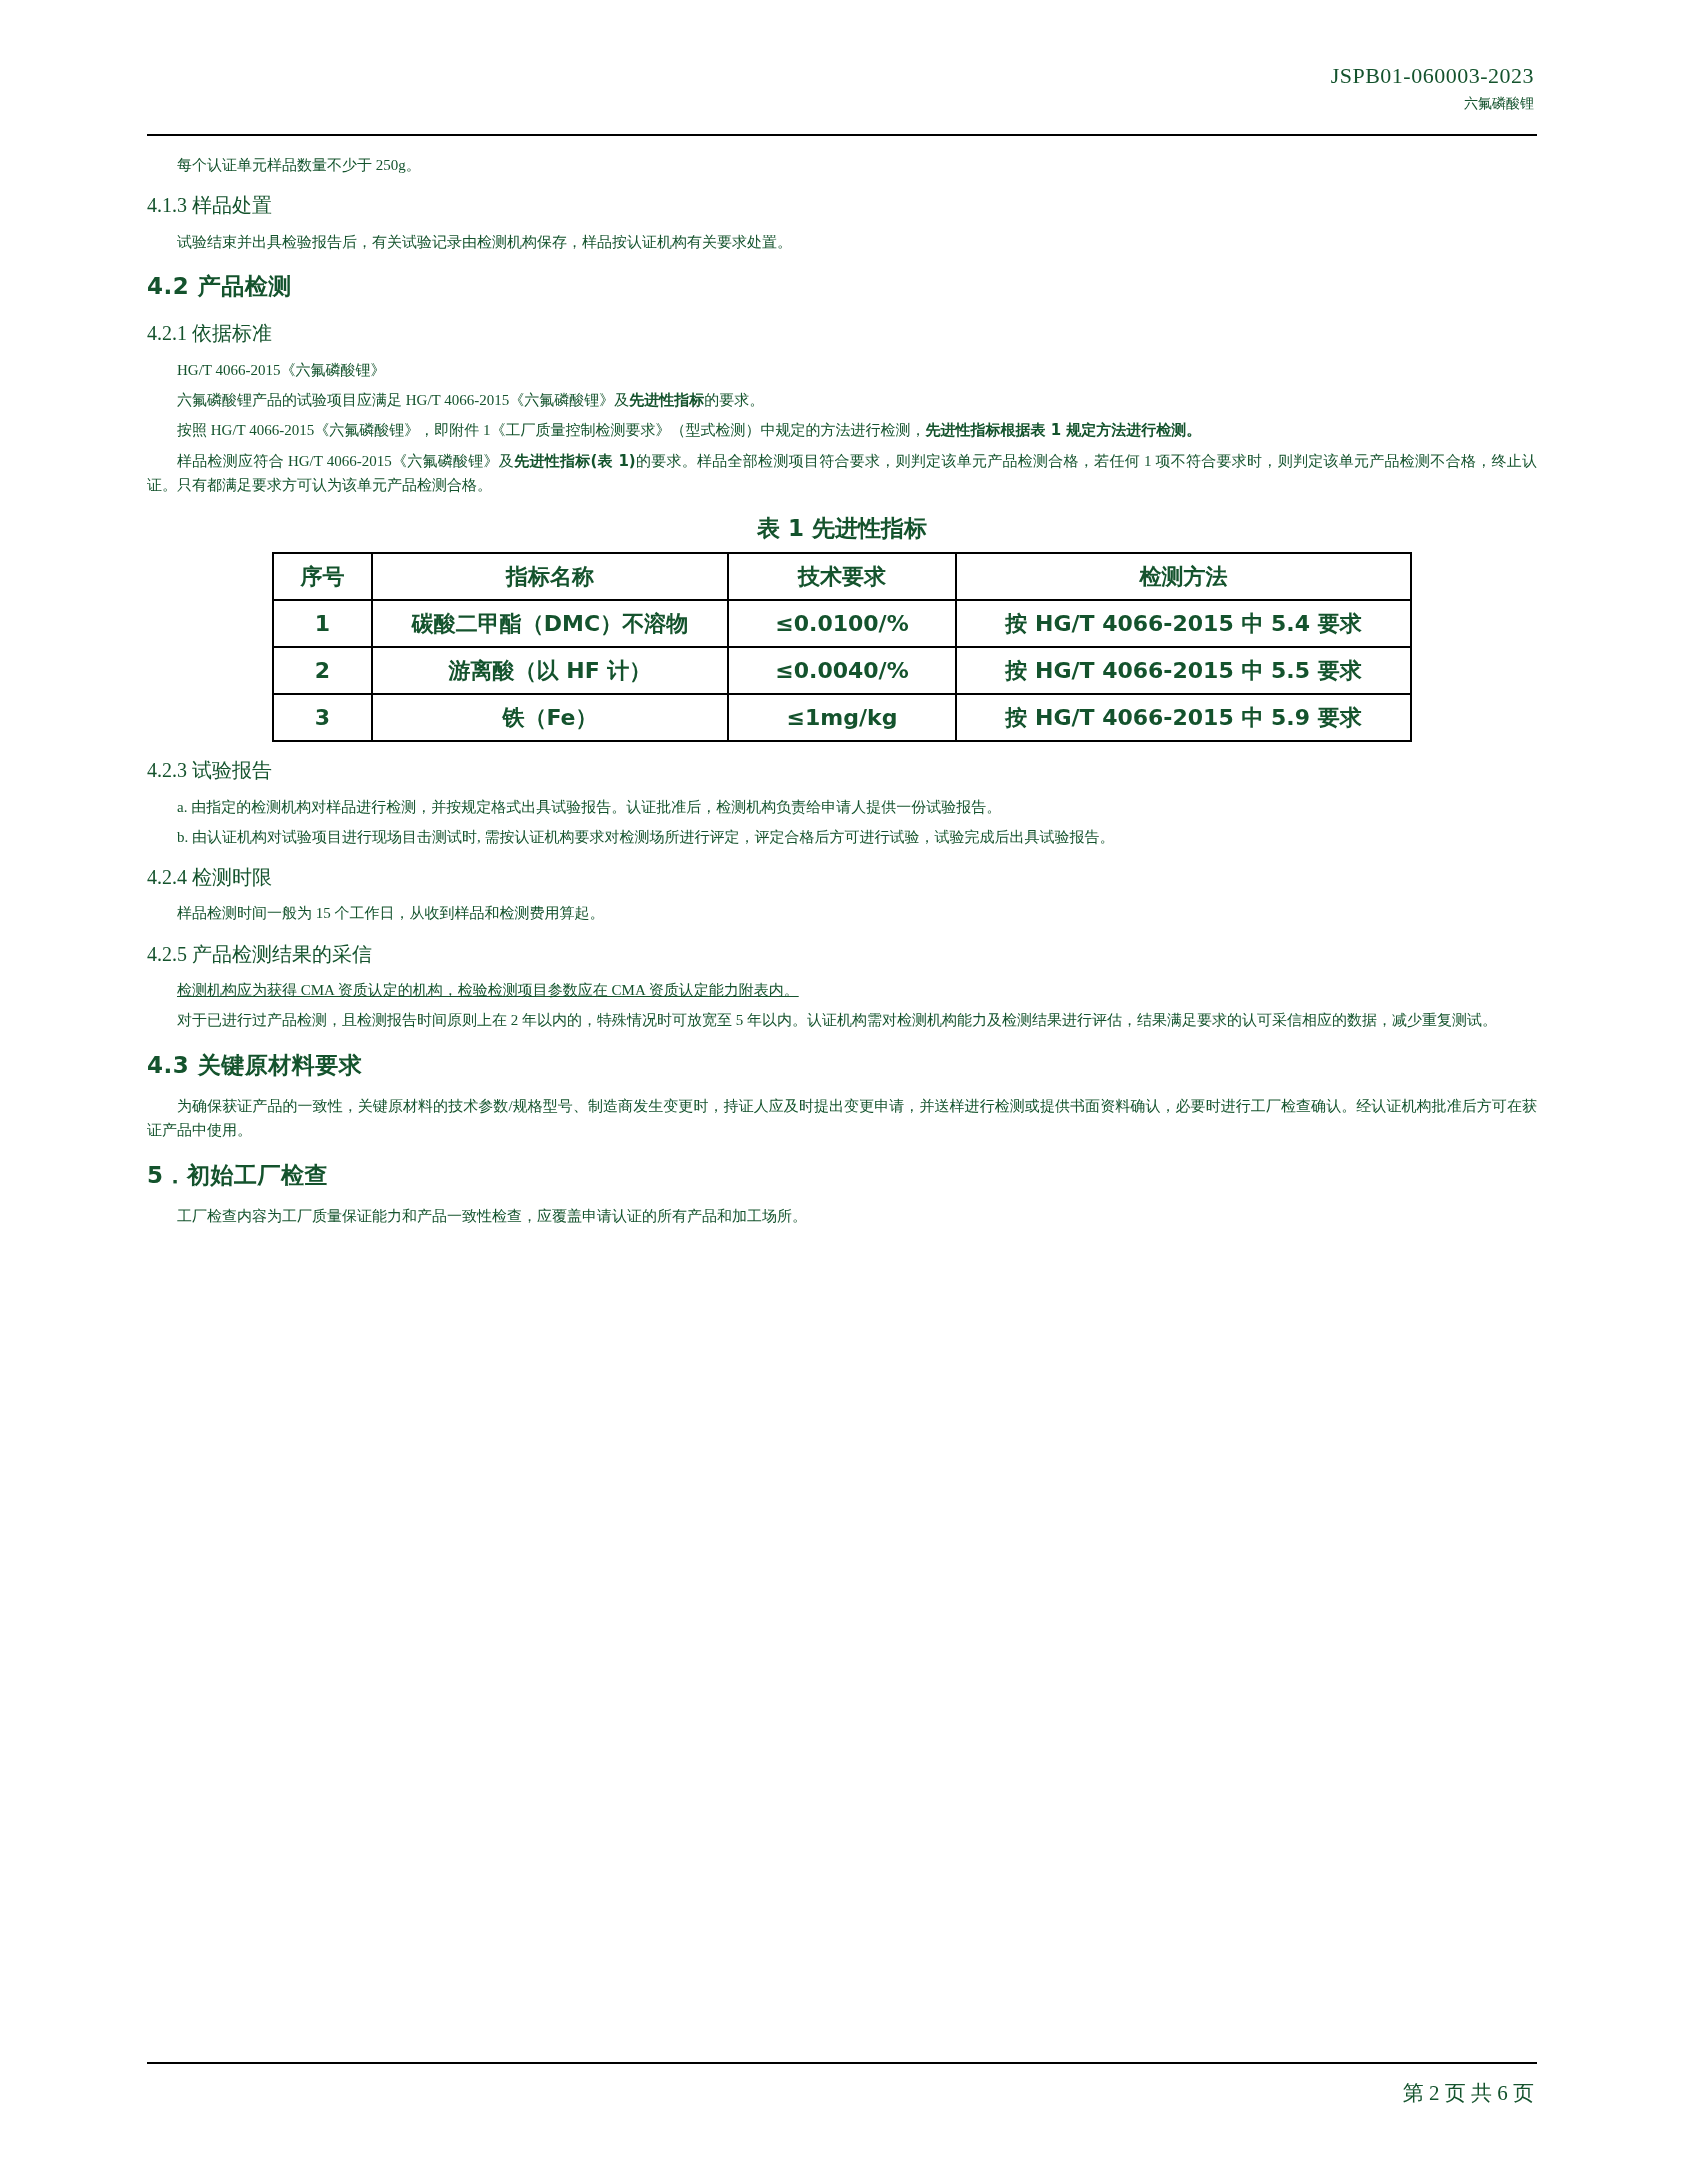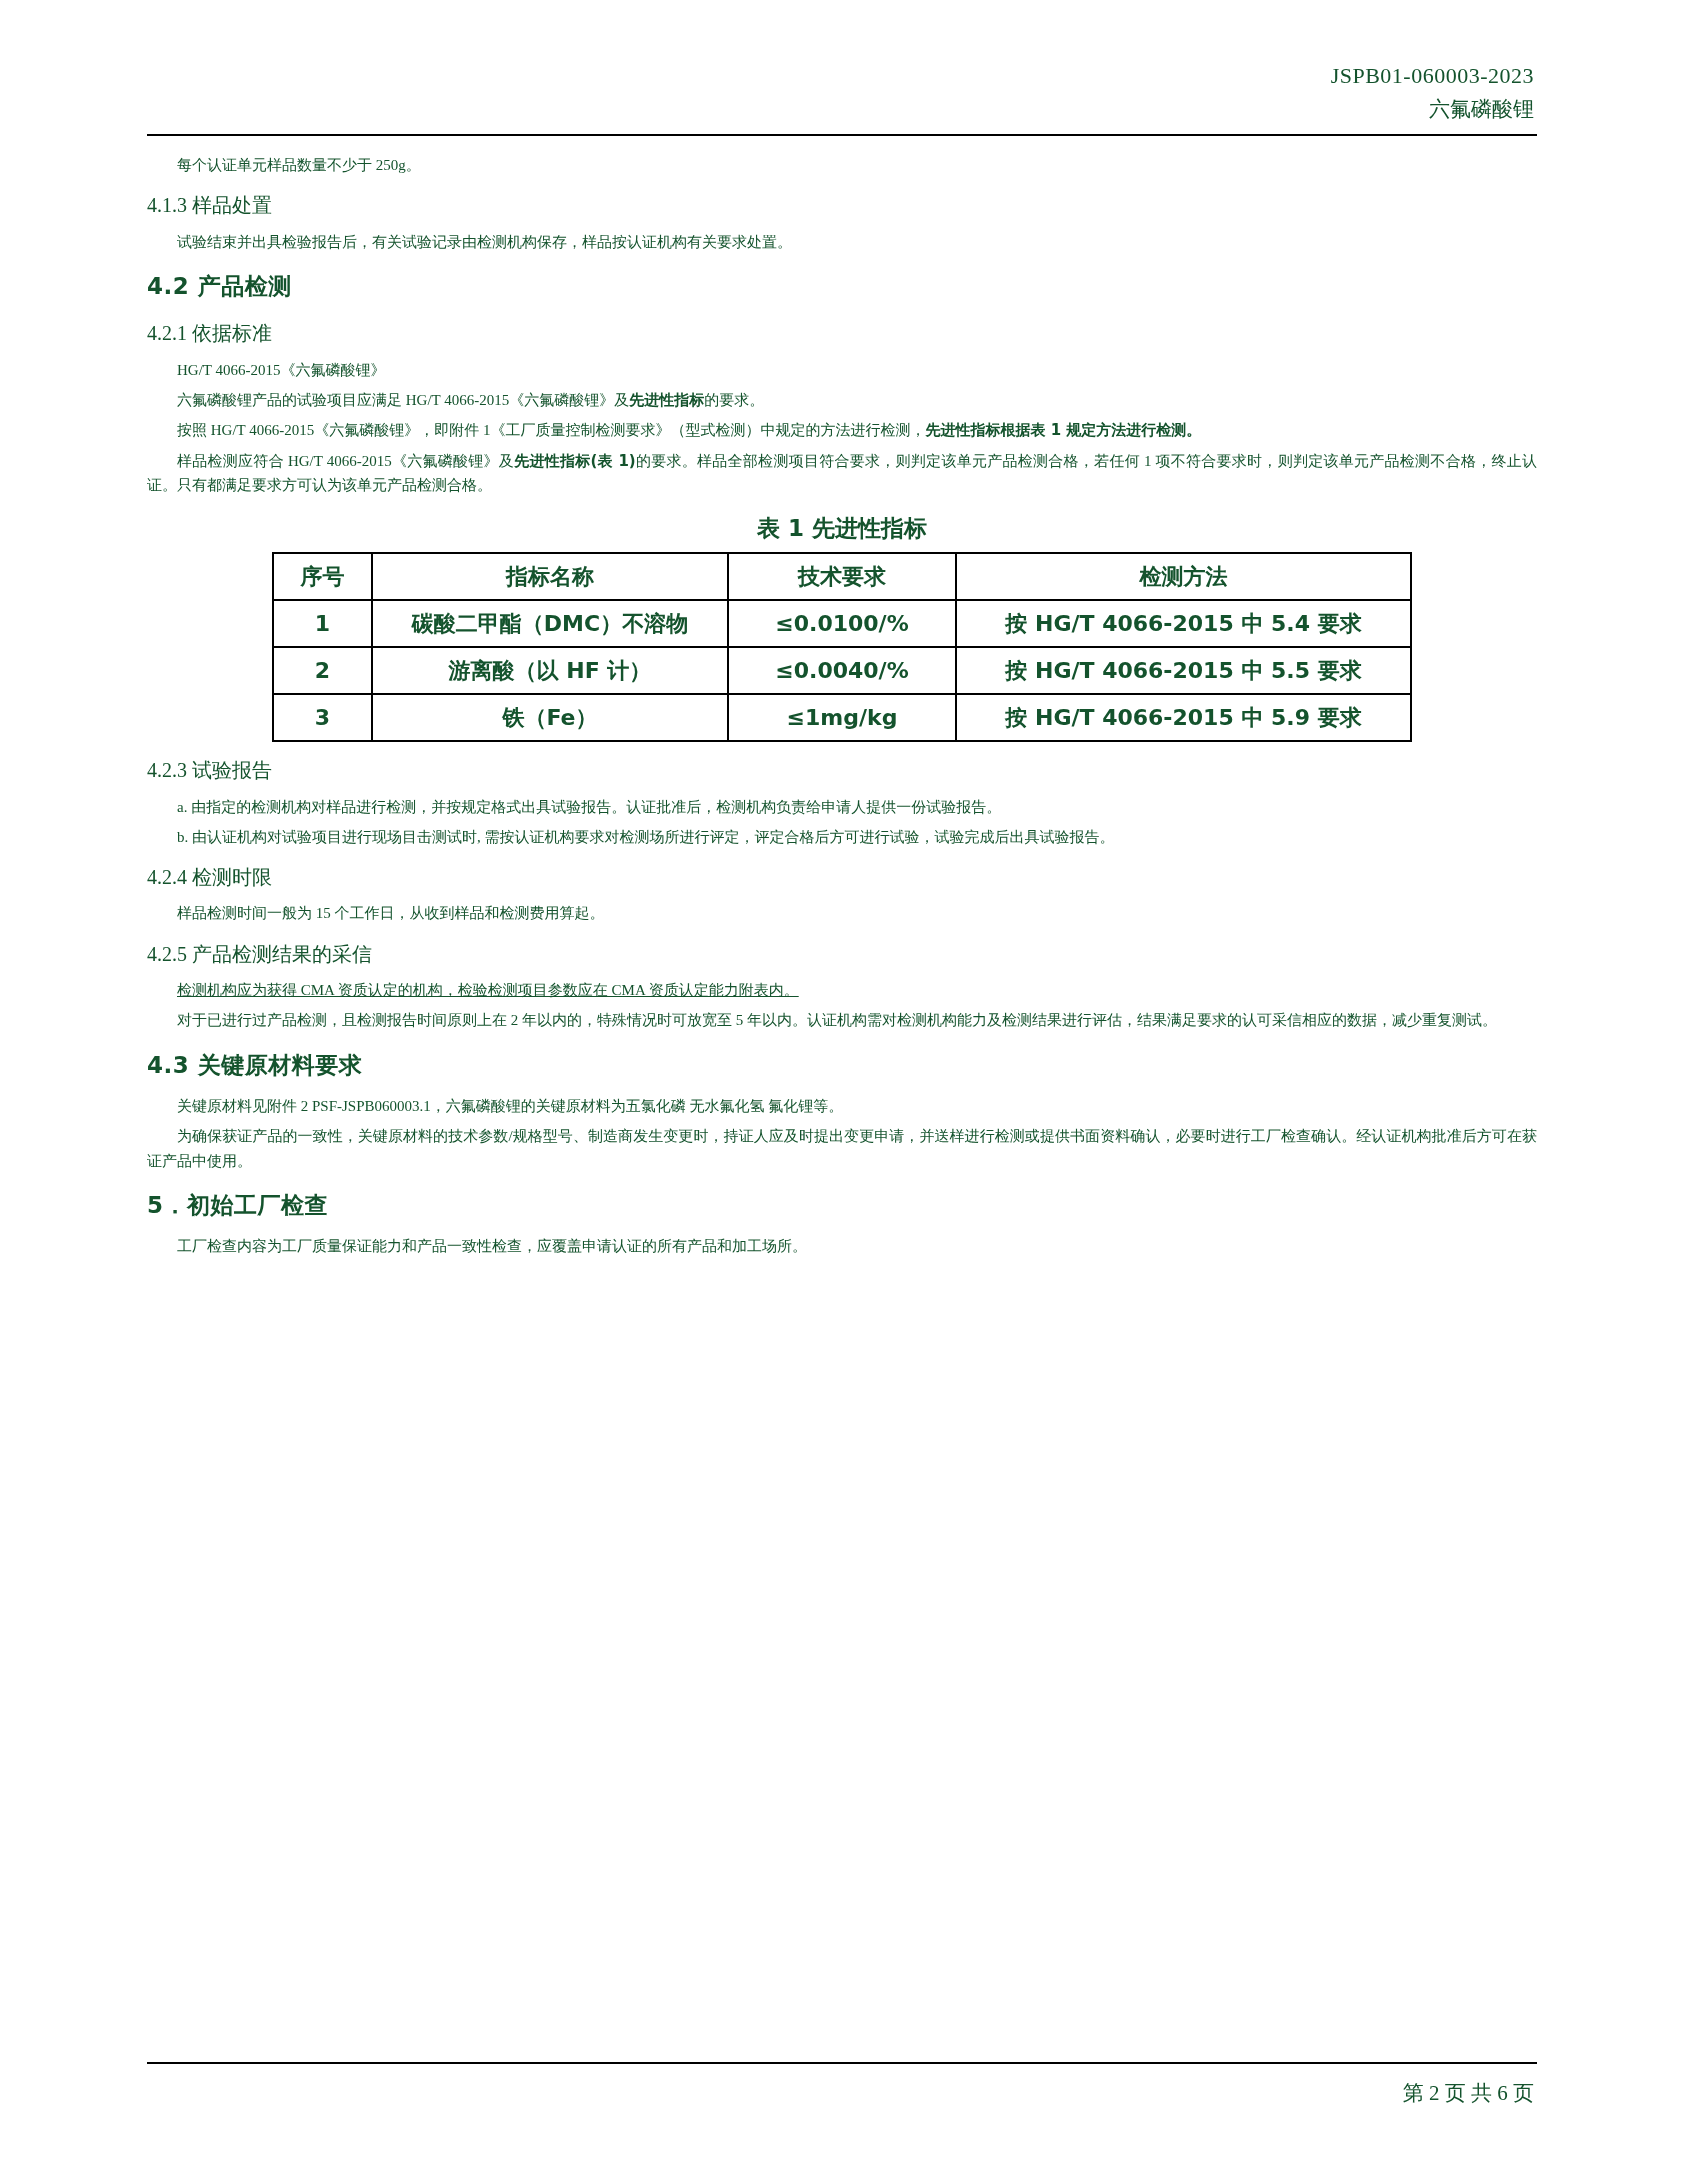--- a/index.html
+++ b/index.html
@@ -24,21 +24,21 @@
     right: 149px;
     text-align: right;
     font-family: "Liberation Serif", serif;
     font-size: 22px;
     line-height: 1.55;
   }
   .header .code {
     letter-spacing: 0.5px;
   }
   .header .subtitle {
-    font-size: 21px;
+    font-size: 14px;
   }
   .rule-top {
     position: absolute;
     top: 134px;
     left: 147px;
     width: 1390px;
     border-top: 2px solid #000;
   }
   .rule-bottom {
     position: absolute;
@@ -191,21 +191,20 @@
     <p class="indent">b. 由认证机构对试验项目进行现场目击测试时, 需按认证机构要求对检测场所进行评定，评定合格后方可进行试验，试验完成后出具试验报告。</p>
 
     <p class="subheading">4.2.4 检测时限</p>
     <p class="indent">样品检测时间一般为 15 个工作日，从收到样品和检测费用算起。</p>
 
     <p class="subheading">4.2.5 产品检测结果的采信</p>
     <p class="indent"><span class="underline">检测机构应为获得 CMA 资质认定的机构，检验检测项目参数应在 CMA 资质认定能力附表内。</span></p>
     <p class="indent">对于已进行过产品检测，且检测报告时间原则上在 2 年以内的，特殊情况时可放宽至 5 年以内。认证机构需对检测机构能力及检测结果进行评估，结果满足要求的认可采信相应的数据，减少重复测试。</p>
 
     <p class="heading">4.3 关键原材料要求</p>
-    <p class="indent">关键原材料见附件 2 PSF-JSPB060003.1，六氟磷酸锂的关键原材料为五氯化磷 无水氟化氢 氟化锂等。</p>
     <p class="indent">为确保获证产品的一致性，关键原材料的技术参数/规格型号、制造商发生变更时，持证人应及时提出变更申请，并送样进行检测或提供书面资料确认，必要时进行工厂检查确认。经认证机构批准后方可在获证产品中使用。</p>
 
     <p class="heading">5．初始工厂检查</p>
     <p class="indent">工厂检查内容为工厂质量保证能力和产品一致性检查，应覆盖申请认证的所有产品和加工场所。</p>
 
   </div>
 
   <div class="rule-bottom"></div>
   <div class="footer">第 2 页 共 6 页</div>
 

